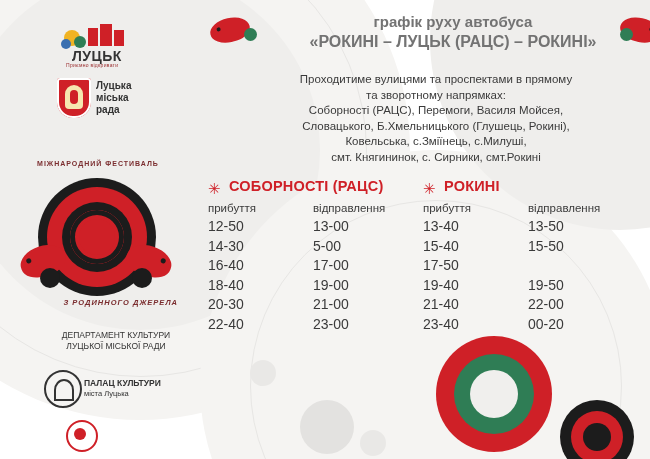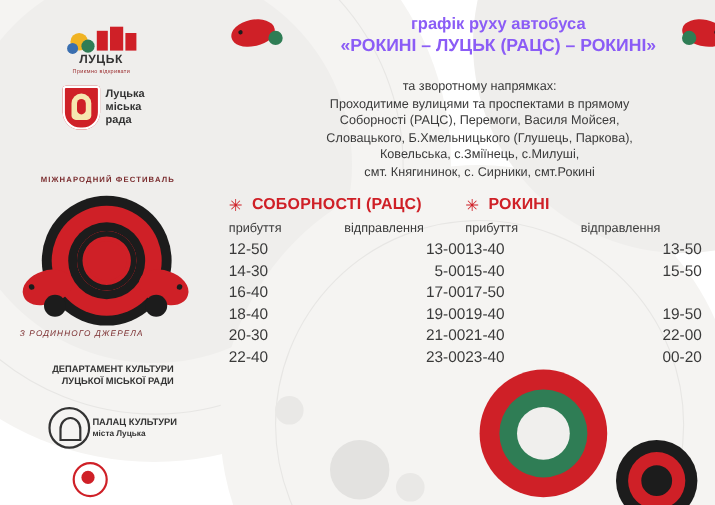--- a/index.html
+++ b/index.html
@@ -42,21 +42,21 @@
   
   .left-col{
     position:absolute;left:0;top:0;width:200px;height:459px;
     z-index:5;
   }
   .luck-logo{
     position:absolute;left:58px;top:24px;width:86px;height:44px;
   }
   .luck-word{
     position:absolute;left:72px;top:48px;
-    font-size:11px;font-weight:bold;color:#333;letter-spacing:.5px;
+    font-size:14px;font-weight:bold;color:#333;letter-spacing:.5px;
   }
   .luck-sub{
     position:absolute;left:66px;top:62px;
     font-size:5px;color:#9b2d2f;letter-spacing:.3px;
   }
   .crest{
     position:absolute;left:57px;top:78px;width:34px;height:40px;
     background:#cf2027;
     border-radius:3px 3px 16px 16px;
     box-shadow:inset 0 0 0 2px #fff;
@@ -108,56 +108,56 @@
   .dot-black{position:absolute;width:20px;height:20px;border-radius:50%;background:#1c1c1c;z-index:5;}
   .dot-black.a{left:22px;top:108px;}
   .dot-black.b{left:114px;top:108px;}
   .emblem-arc-top{
     position:absolute;left:0;top:0;width:160px;height:60px;
     font-size:7px;color:#7b2d2f;letter-spacing:1px;text-align:center;
     font-weight:bold;
   }
   .emblem-arc-bottom{
     position:absolute;left:0;top:138px;width:160px;
-    font-size:7.5px;color:#7b2d2f;letter-spacing:1px;text-align:left;
-    font-weight:normal;font-style:italic;
+    font-size:7.5px;color:#7b2d2f;letter-spacing:1px;text-align:right;
+    font-weight:bold;font-style:italic;
   }
   .dept{
-    position:absolute;left:18px;top:330px;width:140px;text-align:right;
-    font-size:8.5px;line-height:11px;font-weight:bold;color:#333;
+    position:absolute;left:46px;top:330px;width:140px;text-align:center;
+    font-size:8.5px;line-height:11px;font-weight:normal;color:#333;
   }
   .palace-logo{
     position:absolute;left:44px;top:370px;width:34px;height:34px;
     border-radius:50%;border:2px solid #333;
   }
   .palace-logo:before{
     content:"";position:absolute;left:8px;top:7px;width:16px;height:18px;
     border:2px solid #333;border-radius:50% 50% 0 0;
   }
   .palace-text{
     position:absolute;left:84px;top:378px;
     font-size:8.5px;line-height:10px;font-weight:bold;color:#333;
   }
-  .palace-text small{font-weight:bold;font-size:7.5px;text-align:center;}
+  .palace-text small{font-weight:normal;font-size:7.5px;text-align:center;}
   .badge-bottom{
     position:absolute;left:66px;top:420px;width:28px;height:28px;
     border-radius:50%;border:2px solid #cf2027;
   }
   .badge-bottom:after{
     content:"";position:absolute;left:6px;top:6px;width:12px;height:12px;
     border-radius:50%;background:#cf2027;
   }
 
   
   .banner{
     position:absolute;left:268px;top:12px;width:370px;height:50px;
     z-index:6;
   }
   .banner-title{
-    text-align:center;color:#8b5cf6;font-weight:bold;
+    text-align:center;color:#737373;font-weight:bold;
     font-size:15px;line-height:20px;
   }
   .banner-title .l2{font-size:16px;}
   .banner-bird{
     position:absolute;width:40px;height:24px;background:#cf2027;
     border-radius:50% 50% 48% 48%;
   }
   .banner-bird .eye{position:absolute;width:4px;height:4px;border-radius:50%;background:#1c1c1c;top:7px;}
   .banner-bird.l{left:-58px;top:6px;transform:rotate(-12deg);}
   .banner-bird.l .eye{left:7px;}
@@ -174,37 +174,37 @@
     font-size:11.5px;line-height:15.5px;
     z-index:6;
   }
 
   
   .schedule{
     position:absolute;left:208px;top:178px;width:430px;
     z-index:6;
   }
   .sched-head{display:flex;}
-  .sched-col{width:215px;display:flex;align-items:center;}
+  .sched-col{width:215px;display:flex;align-items:flex-end;}
   .flower{
     width:14px;height:14px;margin-right:7px;position:relative;flex:none;
   }
   .flower:before{
     content:"✳";color:#cf2027;font-size:15px;line-height:14px;
   }
   .sched-name{
     color:#cf2027;font-weight:bold;font-size:14.5px;letter-spacing:.2px;
   }
   .sub-head{display:flex;margin-top:8px;}
   .sub-col{width:246px;display:flex;}
   .sub-col span{font-size:11.5px;color:#3a3a3a;}
   .sub-col .c1{width:105px;}
   .times{display:flex;margin-top:3px;}
   .times-col{width:215px;}
-  .trow{display:flex;justify-content:space-between;}
+  .trow{display:flex;}
   .trow span{
     font-size:14px;color:#3a3a3a;line-height:19.5px;
   }
   .trow .c1{width:105px;}
 
   
   .disc{position:absolute;border-radius:50%;}
   .disc-a{left:436px;top:336px;width:116px;height:116px;background:#cf2027;}
   .disc-a:before{content:"";position:absolute;left:18px;top:18px;width:80px;height:80px;border-radius:50%;background:#2f7d55;}
   .disc-a:after{content:"";position:absolute;left:34px;top:34px;width:48px;height:48px;border-radius:50%;background:#f0efed;}
@@ -291,24 +291,24 @@
       <div class="l1">графік руху автобуса</div>
       <div class="l2">«РОКИНІ – ЛУЦЬК (РАЦС) – РОКИНІ»</div>
     </div>
     <div class="banner-bird r">
         <span class="eye"></span>
       </div>
     <div class="banner-dot r"></div>
   </div>
 
   <div class="route">
+    <div>Проходитиме вулицями та проспектами в прямому</div>
     <div>та зворотному напрямках:</div>
-    <div>Проходитиме вулицями та проспектами в прямому</div>
     <div>Соборності (РАЦС), Перемоги, Василя Мойсея,</div>
-    <div>Словацького, Б.Хмельницького (Глушець, Паркова),</div>
+    <div>Словацького, Б.Хмельницького (Глушець, Рокині),</div>
     <div>Ковельська, с.Зміїнець, с.Милуші,</div>
     <div>смт. Княгининок, с. Сирники, смт.Рокині</div>
   </div>
 
   <div class="schedule">
 
     <div class="sched-head">
       <div class="sched-col">
         <span class="flower"></span>
         <span class="sched-name">СОБОРНОСТІ (РАЦС)</span>

